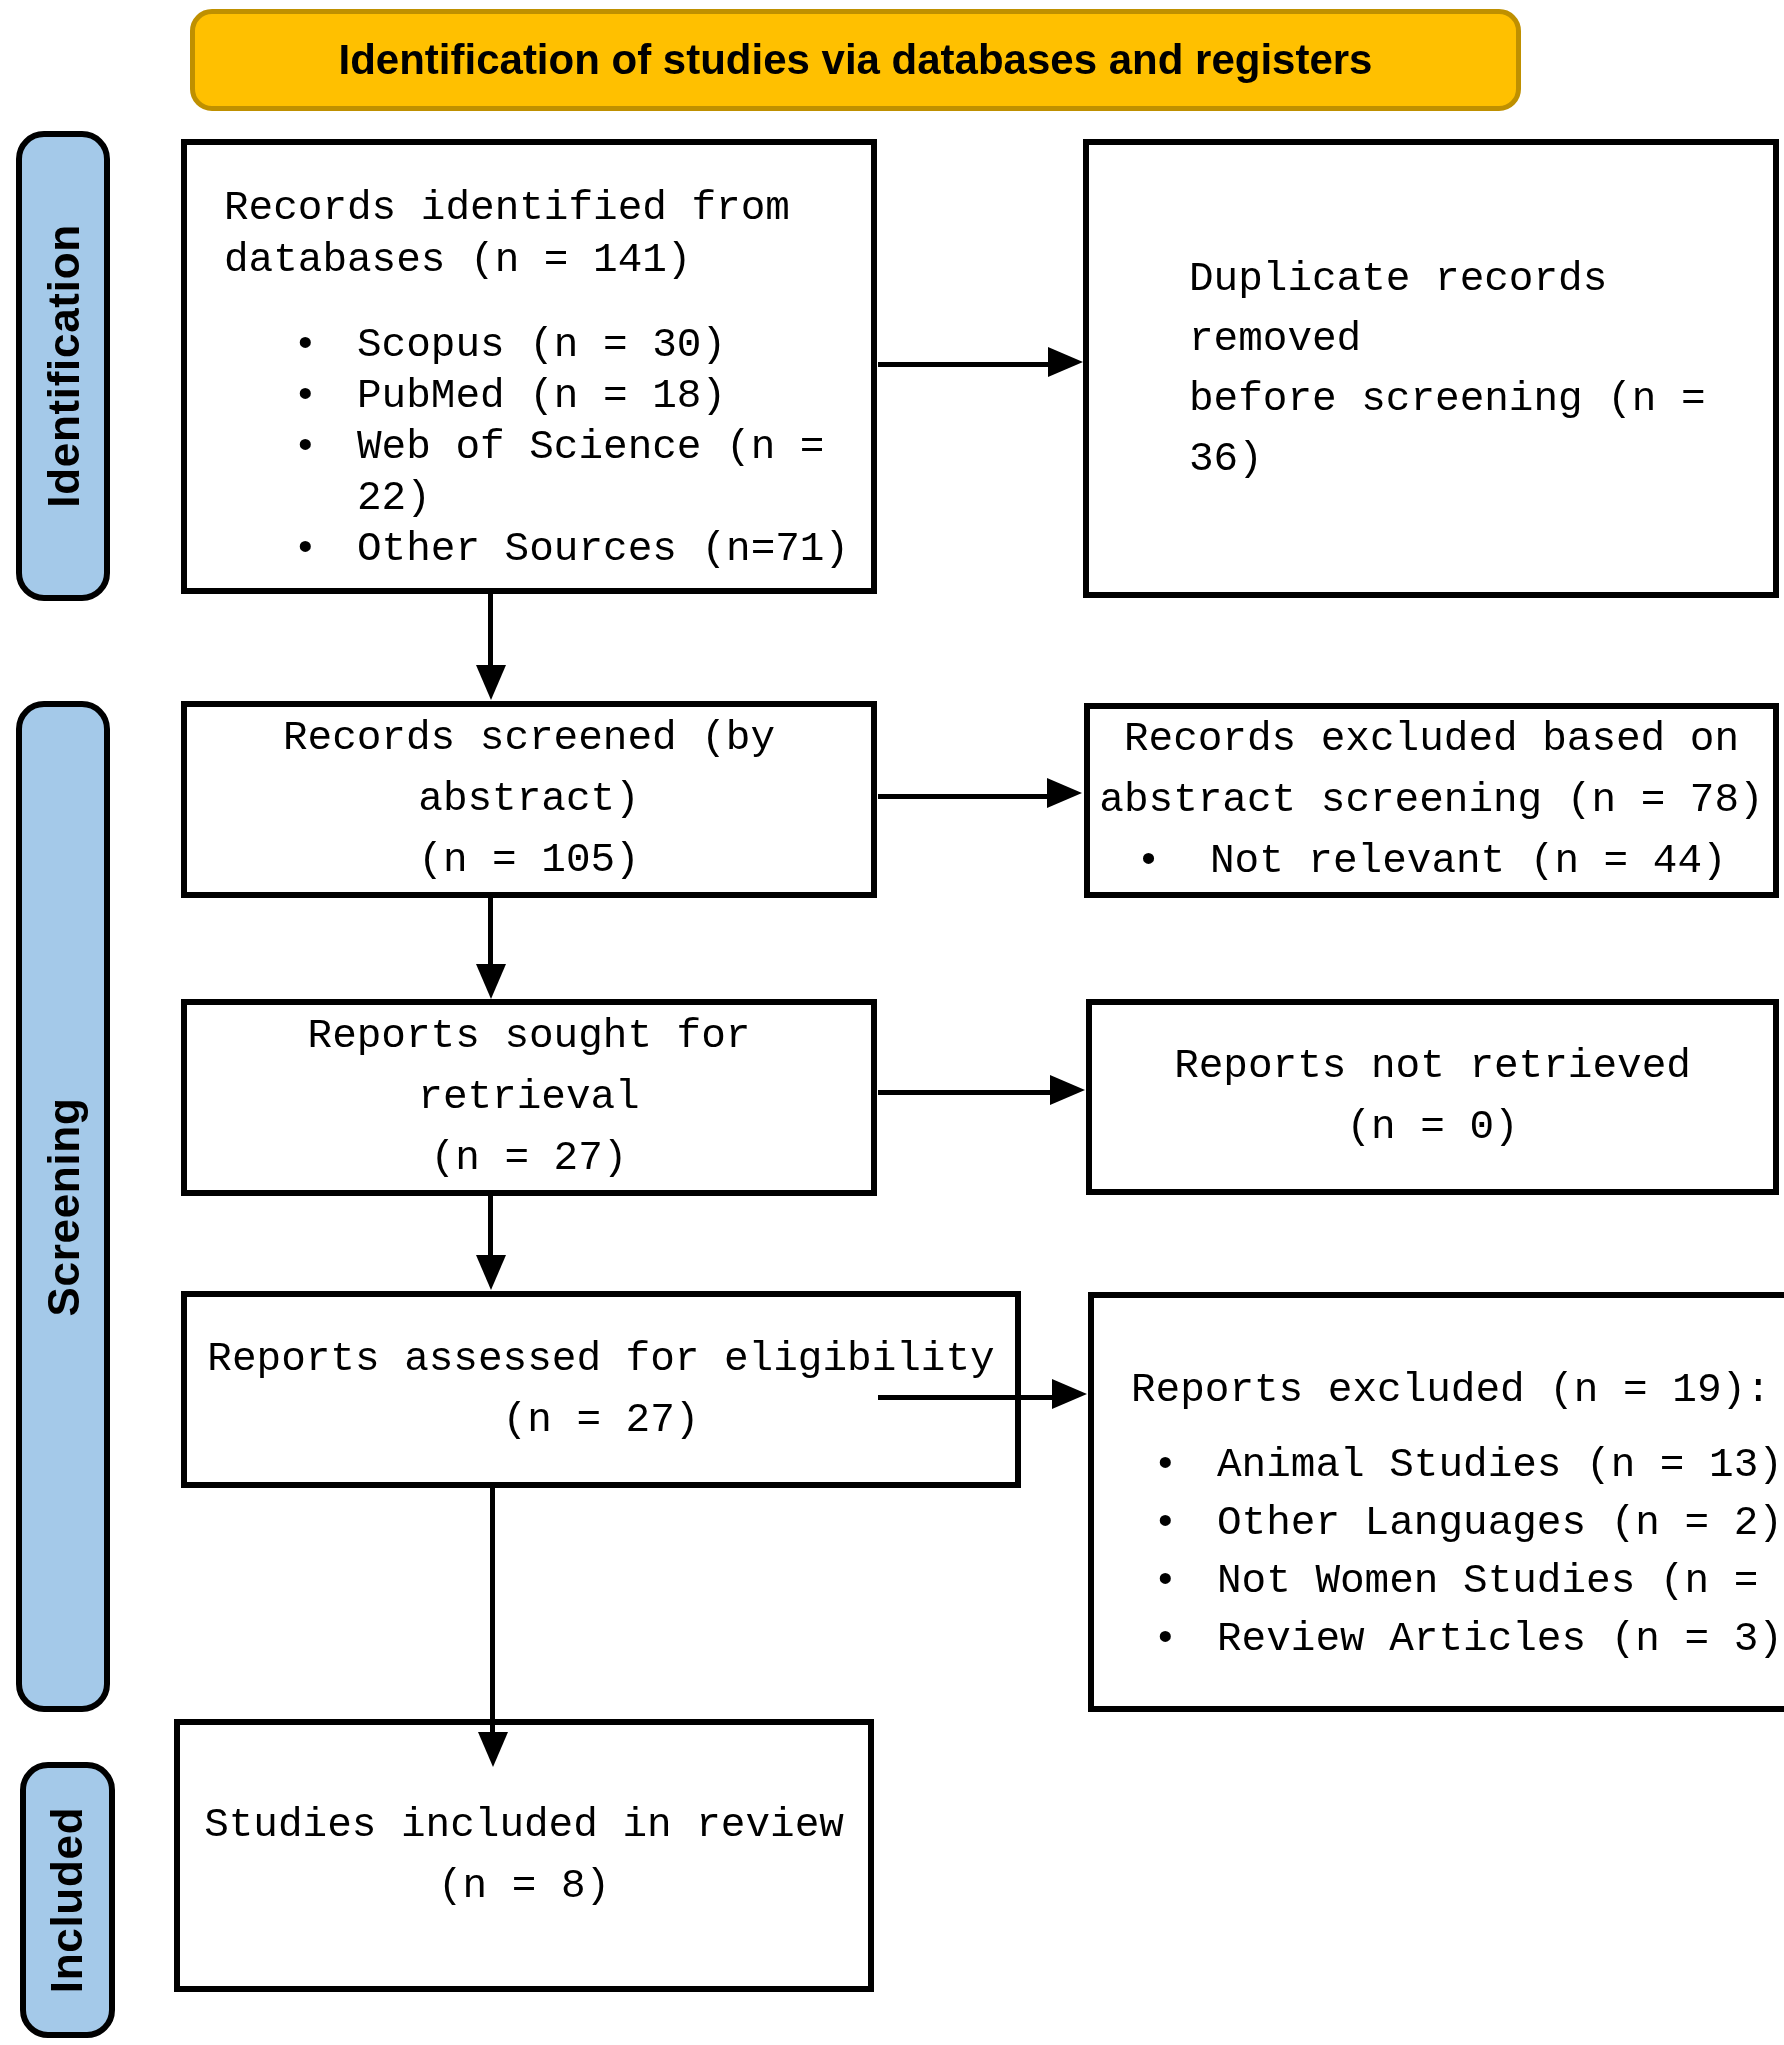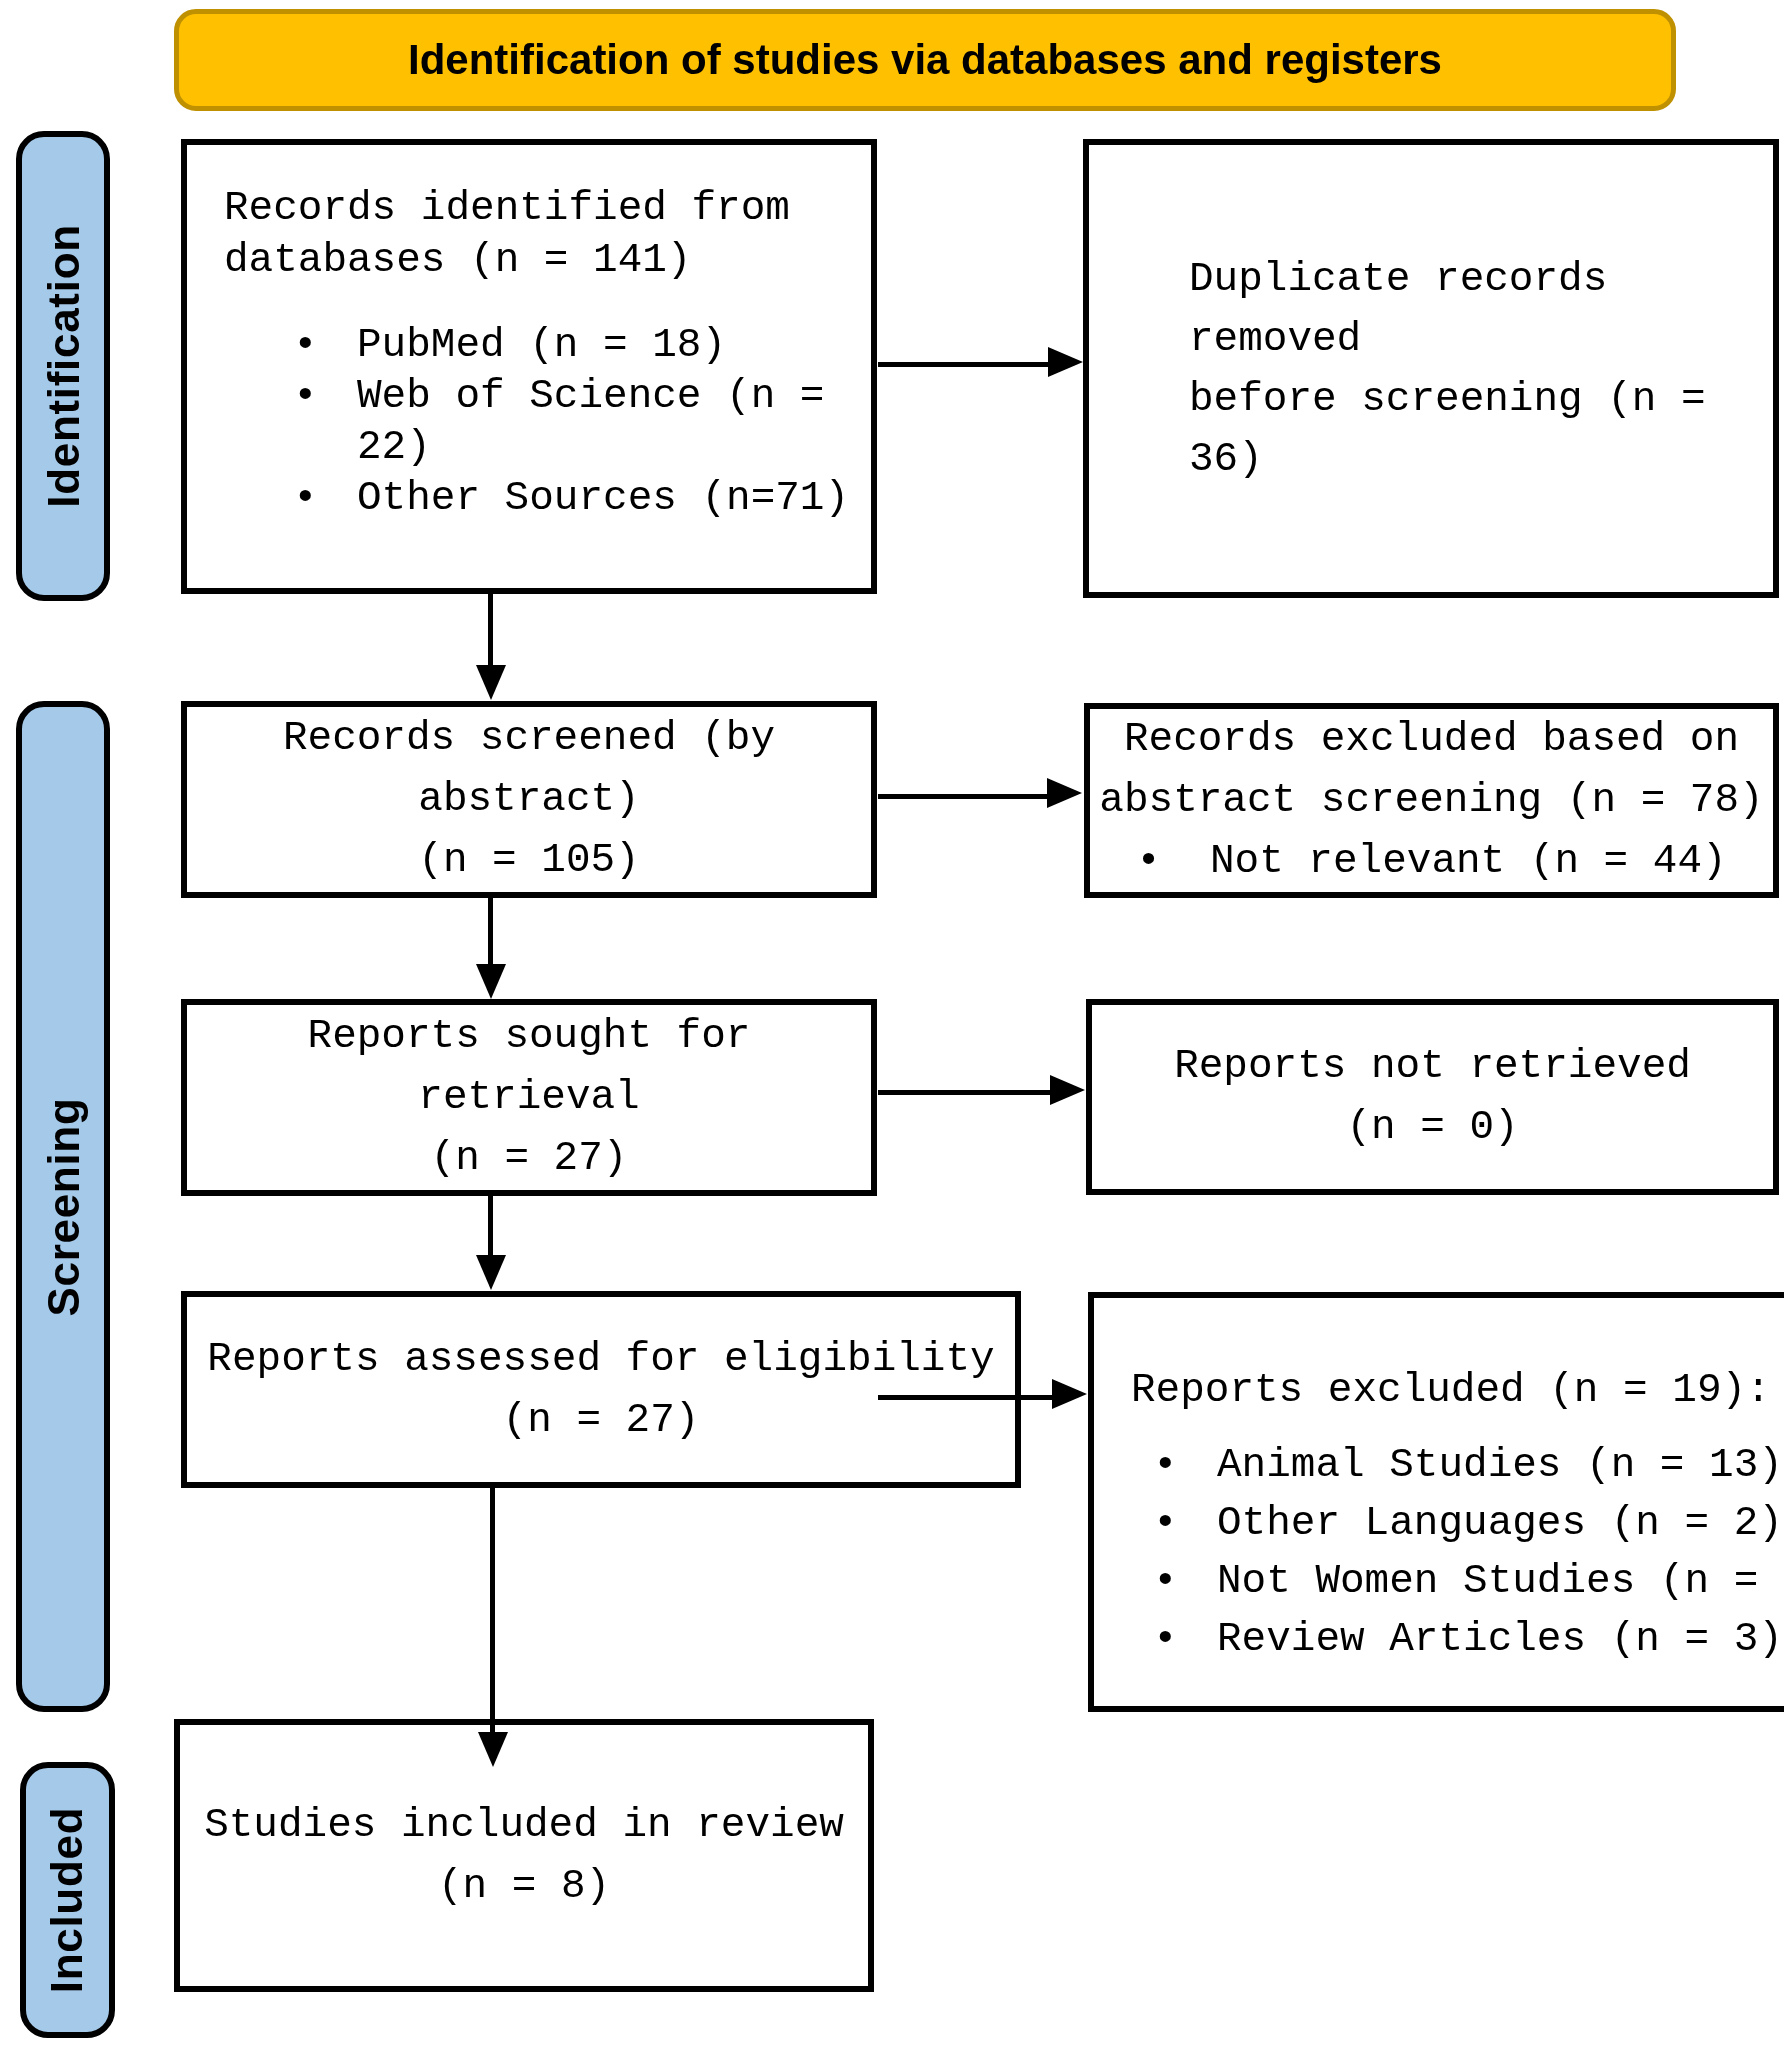--- a/index.html
+++ b/index.html
@@ -92,41 +92,44 @@
     border-left: 35px solid var(--arrow); }
   .head-down { position: absolute; width: 0; height: 0;
     border-left: 15px solid transparent; border-right: 15px solid transparent;
     border-top: 35px solid var(--arrow); }
 </style>
 </head>
 <body>
 
 <div class="canvas">
 
-  <div class="banner" style="left:174px; top:9.2px; width:1502px; height:102px;">
+  <div class="banner" style="left:190px; top:9.2px; width:1331px; height:102px;">
     <span>Identification of studies via databases and registers</span>
   </div>
 
   <div class="chip" style="left:16.4px; top:131px; width:94px; height:470px;">
     <span class="vtext">Identification</span>
   </div>
   <div class="chip" style="left:16.4px; top:701px; width:94px; height:1011px;">
     <span class="vtext">Screening</span>
   </div>
   <div class="chip" style="left:20px; top:1762px; width:95px; height:276px;">
     <span class="vtext">Included</span>
   </div>
 
   <div class="box" style="left:181px; top:139px; width:696px; height:455px;">
     <div class="box1-para">
       <div>Records identified from</div>
       <div>databases (n = 141)</div>
     </div>
     <div class="bullets">
       <div class="bullet-row">
+          <span>Scopus (n = 30)</span>
+        </div>
+      <div class="bullet-row">
           <span>PubMed (n = 18)</span>
         </div>
       <div class="bullet-row">
           <span>Web of Science (n = 22)</span>
         </div>
       <div class="bullet-row">
           <span>Other Sources (n=71)</span>
         </div>
     </div>
   </div>

